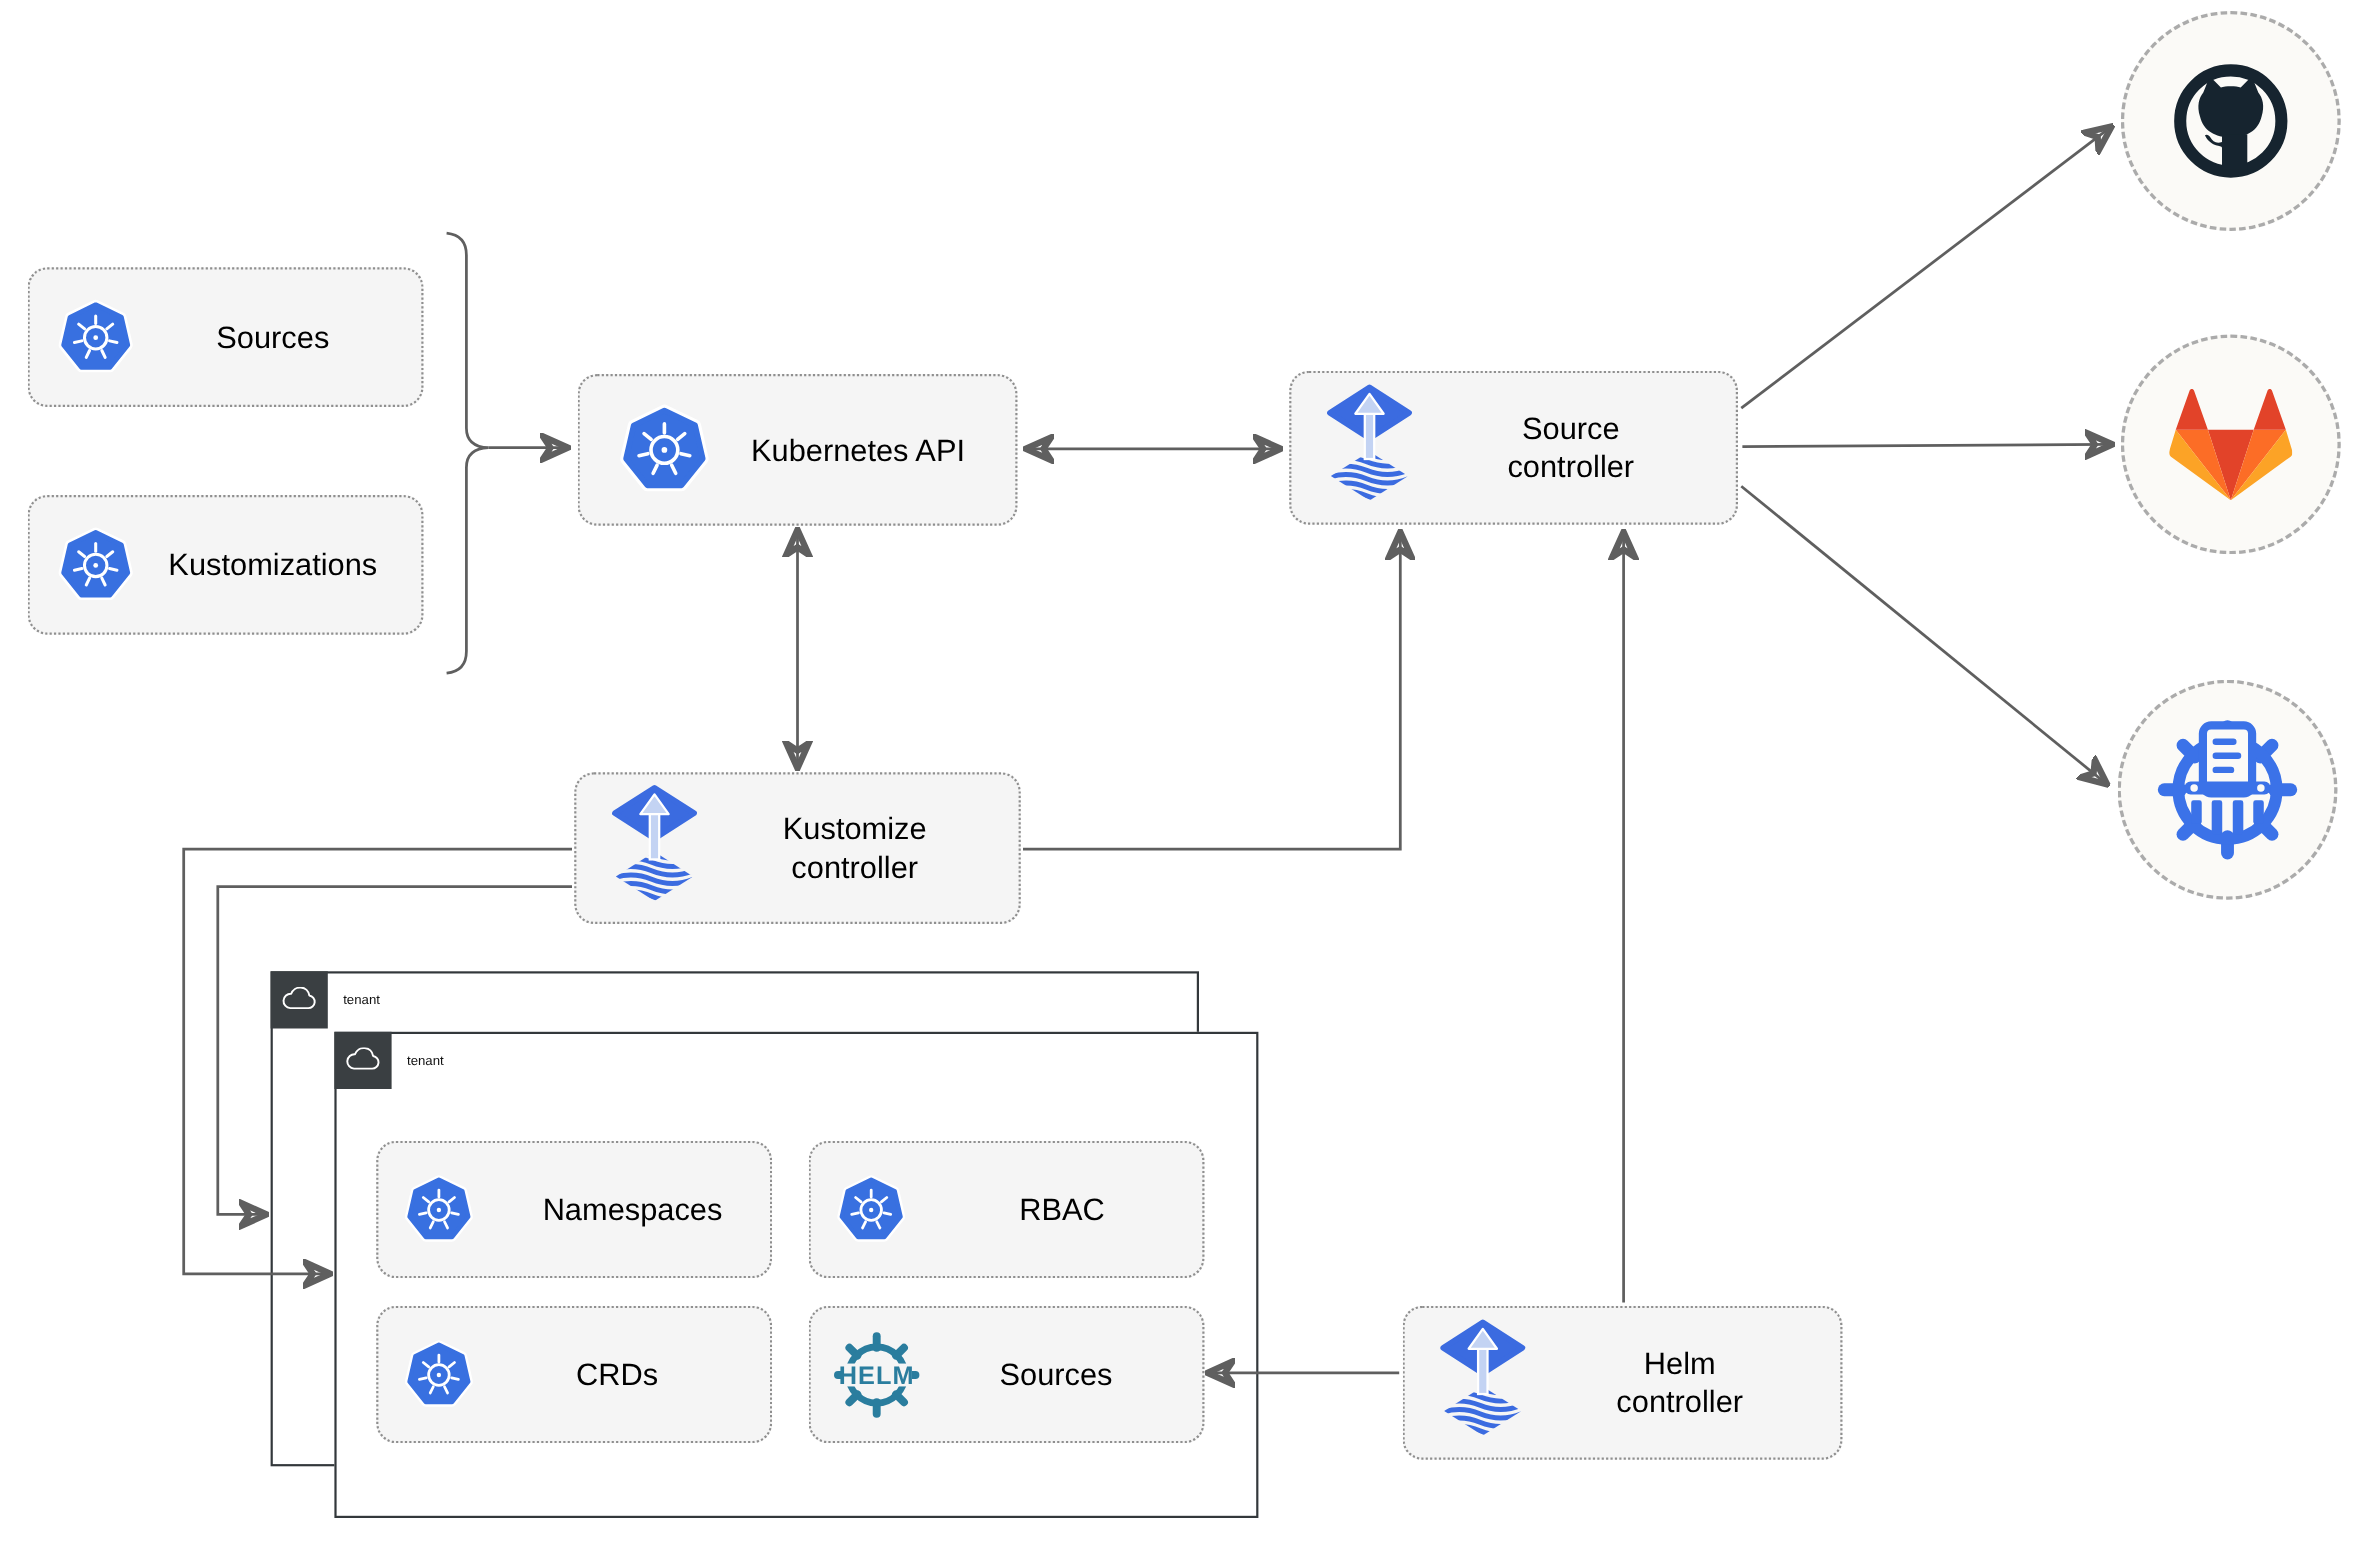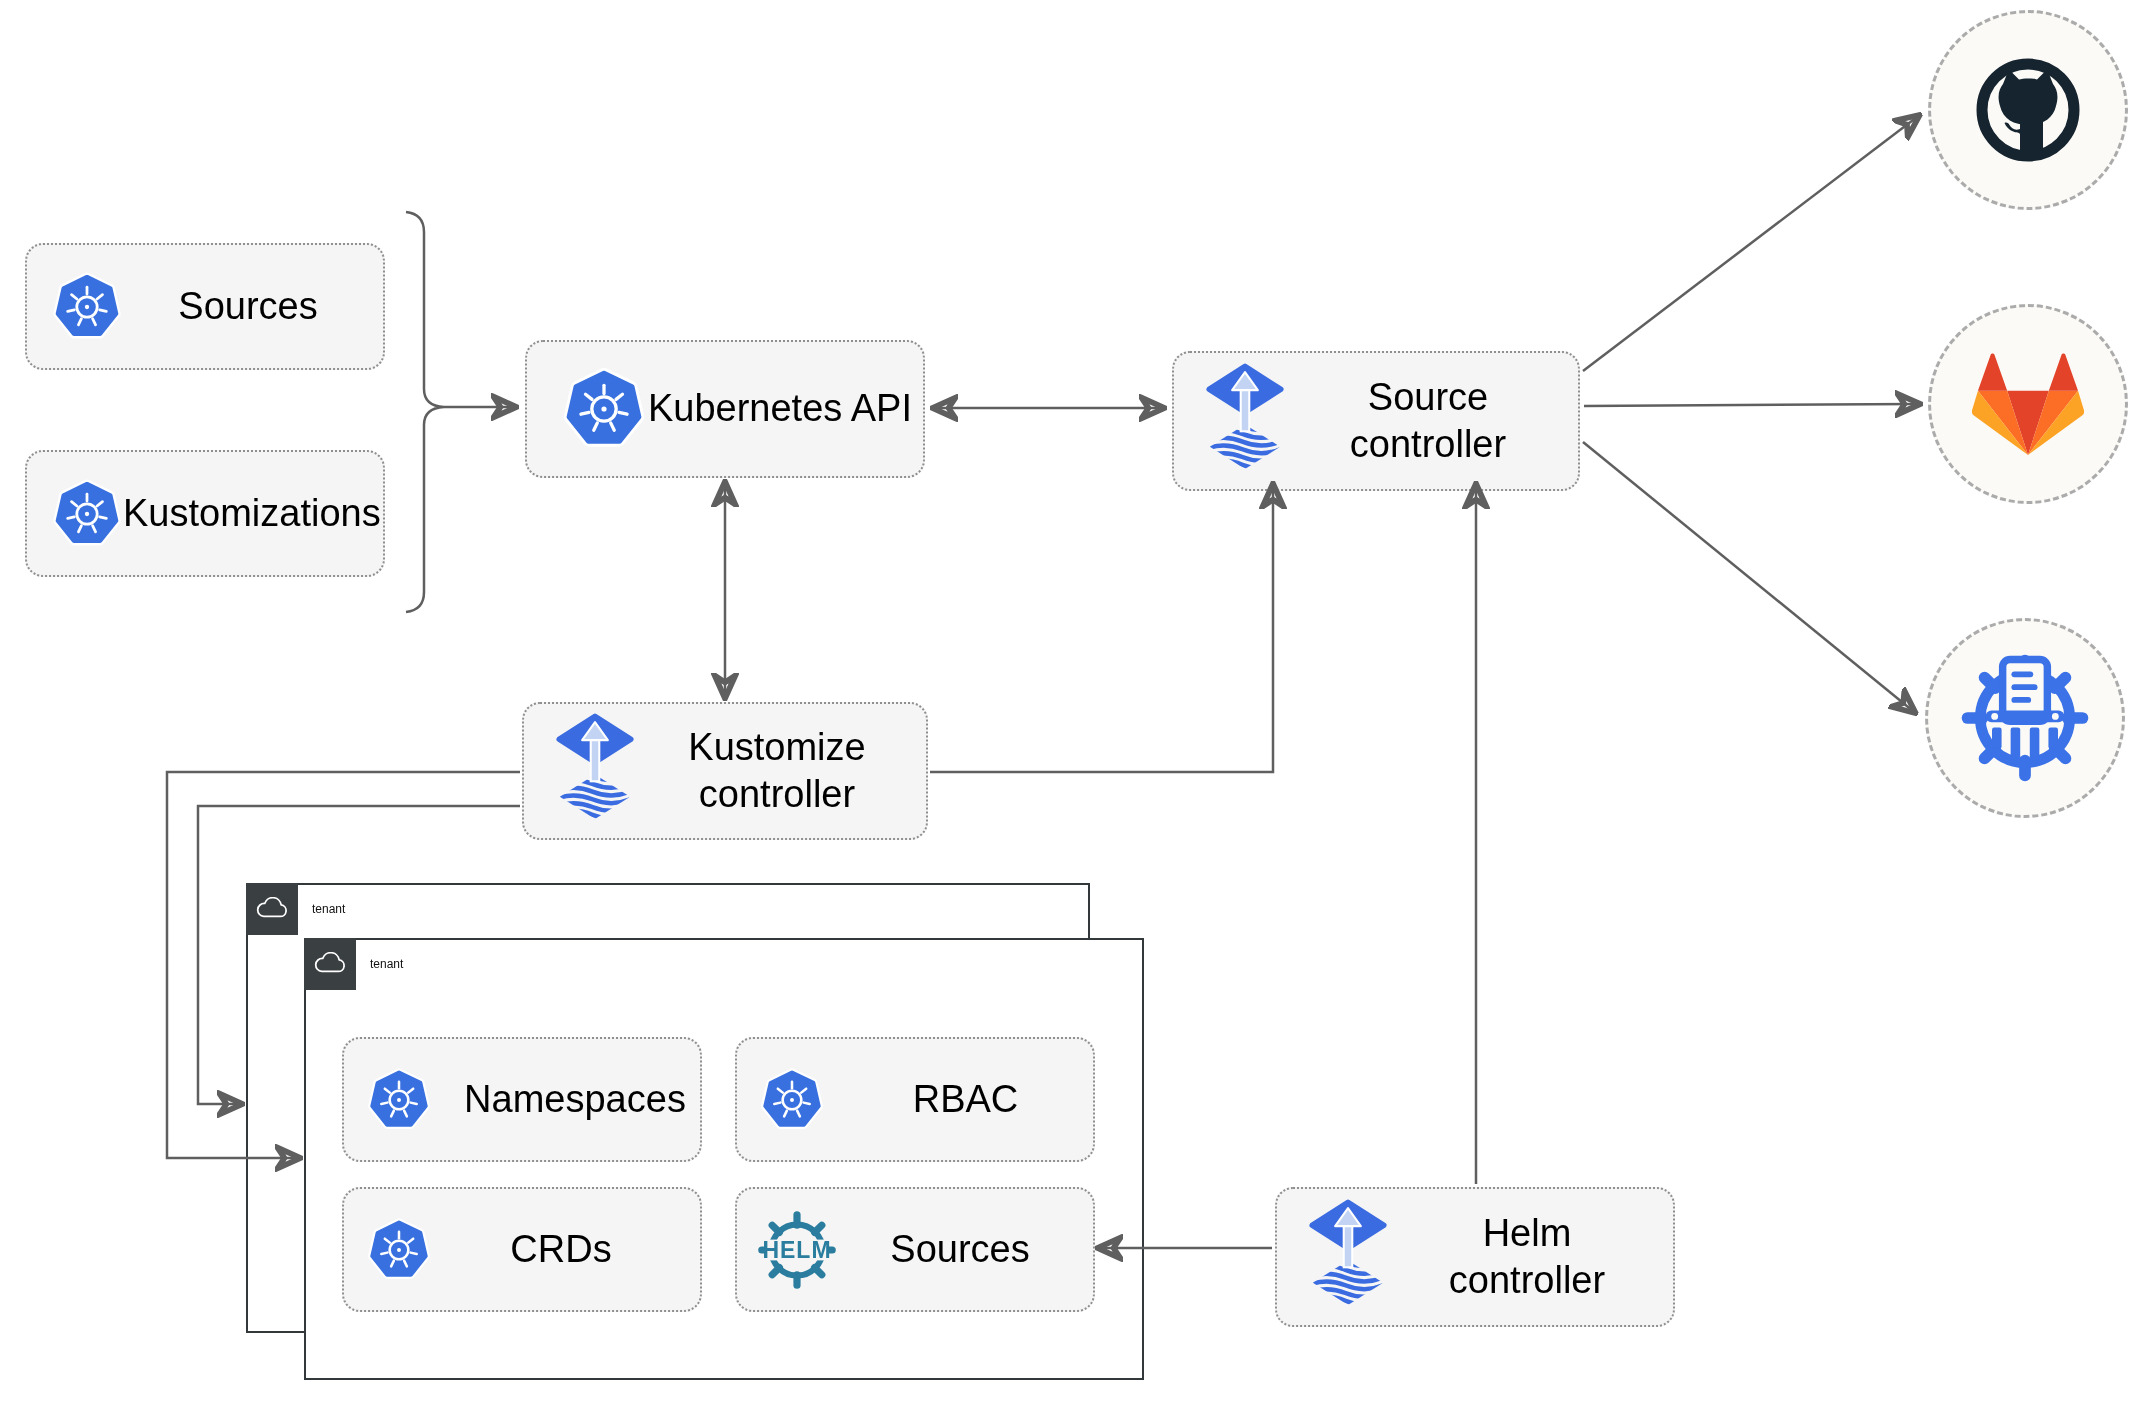--- a/index.html
+++ b/index.html
@@ -11,21 +11,21 @@
   
   .node {
     position:absolute; background:#f5f5f5;
     border:2px dotted #8f8f8f; border-radius:18px;
     display:flex; align-items:center; box-sizing:border-box;
     z-index:5;
   }
   .node .icon { flex:0 0 auto; display:block; }
   .node .label {
     flex:1; text-align:center; white-space:pre-line;
-    font-size:38px; line-height:1.25; padding-right:10px;
+    font-size:28px; line-height:1.25; padding-right:10px;
   }
   
   .tenant {
     position:absolute; background:#ffffff;
     border:2px solid #33383b; box-sizing:border-box;
   }
   .tenant-header {
     position:absolute; top:-2px; left:-2px; width:52px; height:52px;
     background:#3a3f42; display:flex; align-items:center; justify-content:center;
   }
@@ -216,21 +216,21 @@
     <div class="label">Kustomizations</div>
   </div>
 
   <div class="node" style="left:525px; top:340px; width:400px; height:138px;">
     <svg class="icon" style="margin-left:34px" width="86" height="86">
         <use href="#sym-k8s"></use>
       </svg>
     <div class="label">Kubernetes API</div>
   </div>
 
-  <div class="node" style="left:1172px; top:351px; width:408px; height:140px;">
+  <div class="node" style="left:1172px; top:337px; width:408px; height:140px;">
     <svg class="icon" style="margin-left:28px" width="86" height="120">
         <use href="#sym-flux"></use>
       </svg>
     <div class="label">Source
 controller</div>
   </div>
 
   <div class="node" style="left:522px; top:702px; width:406px; height:138px;">
     <svg class="icon" style="margin-left:28px" width="86" height="120">
         <use href="#sym-flux"></use>

